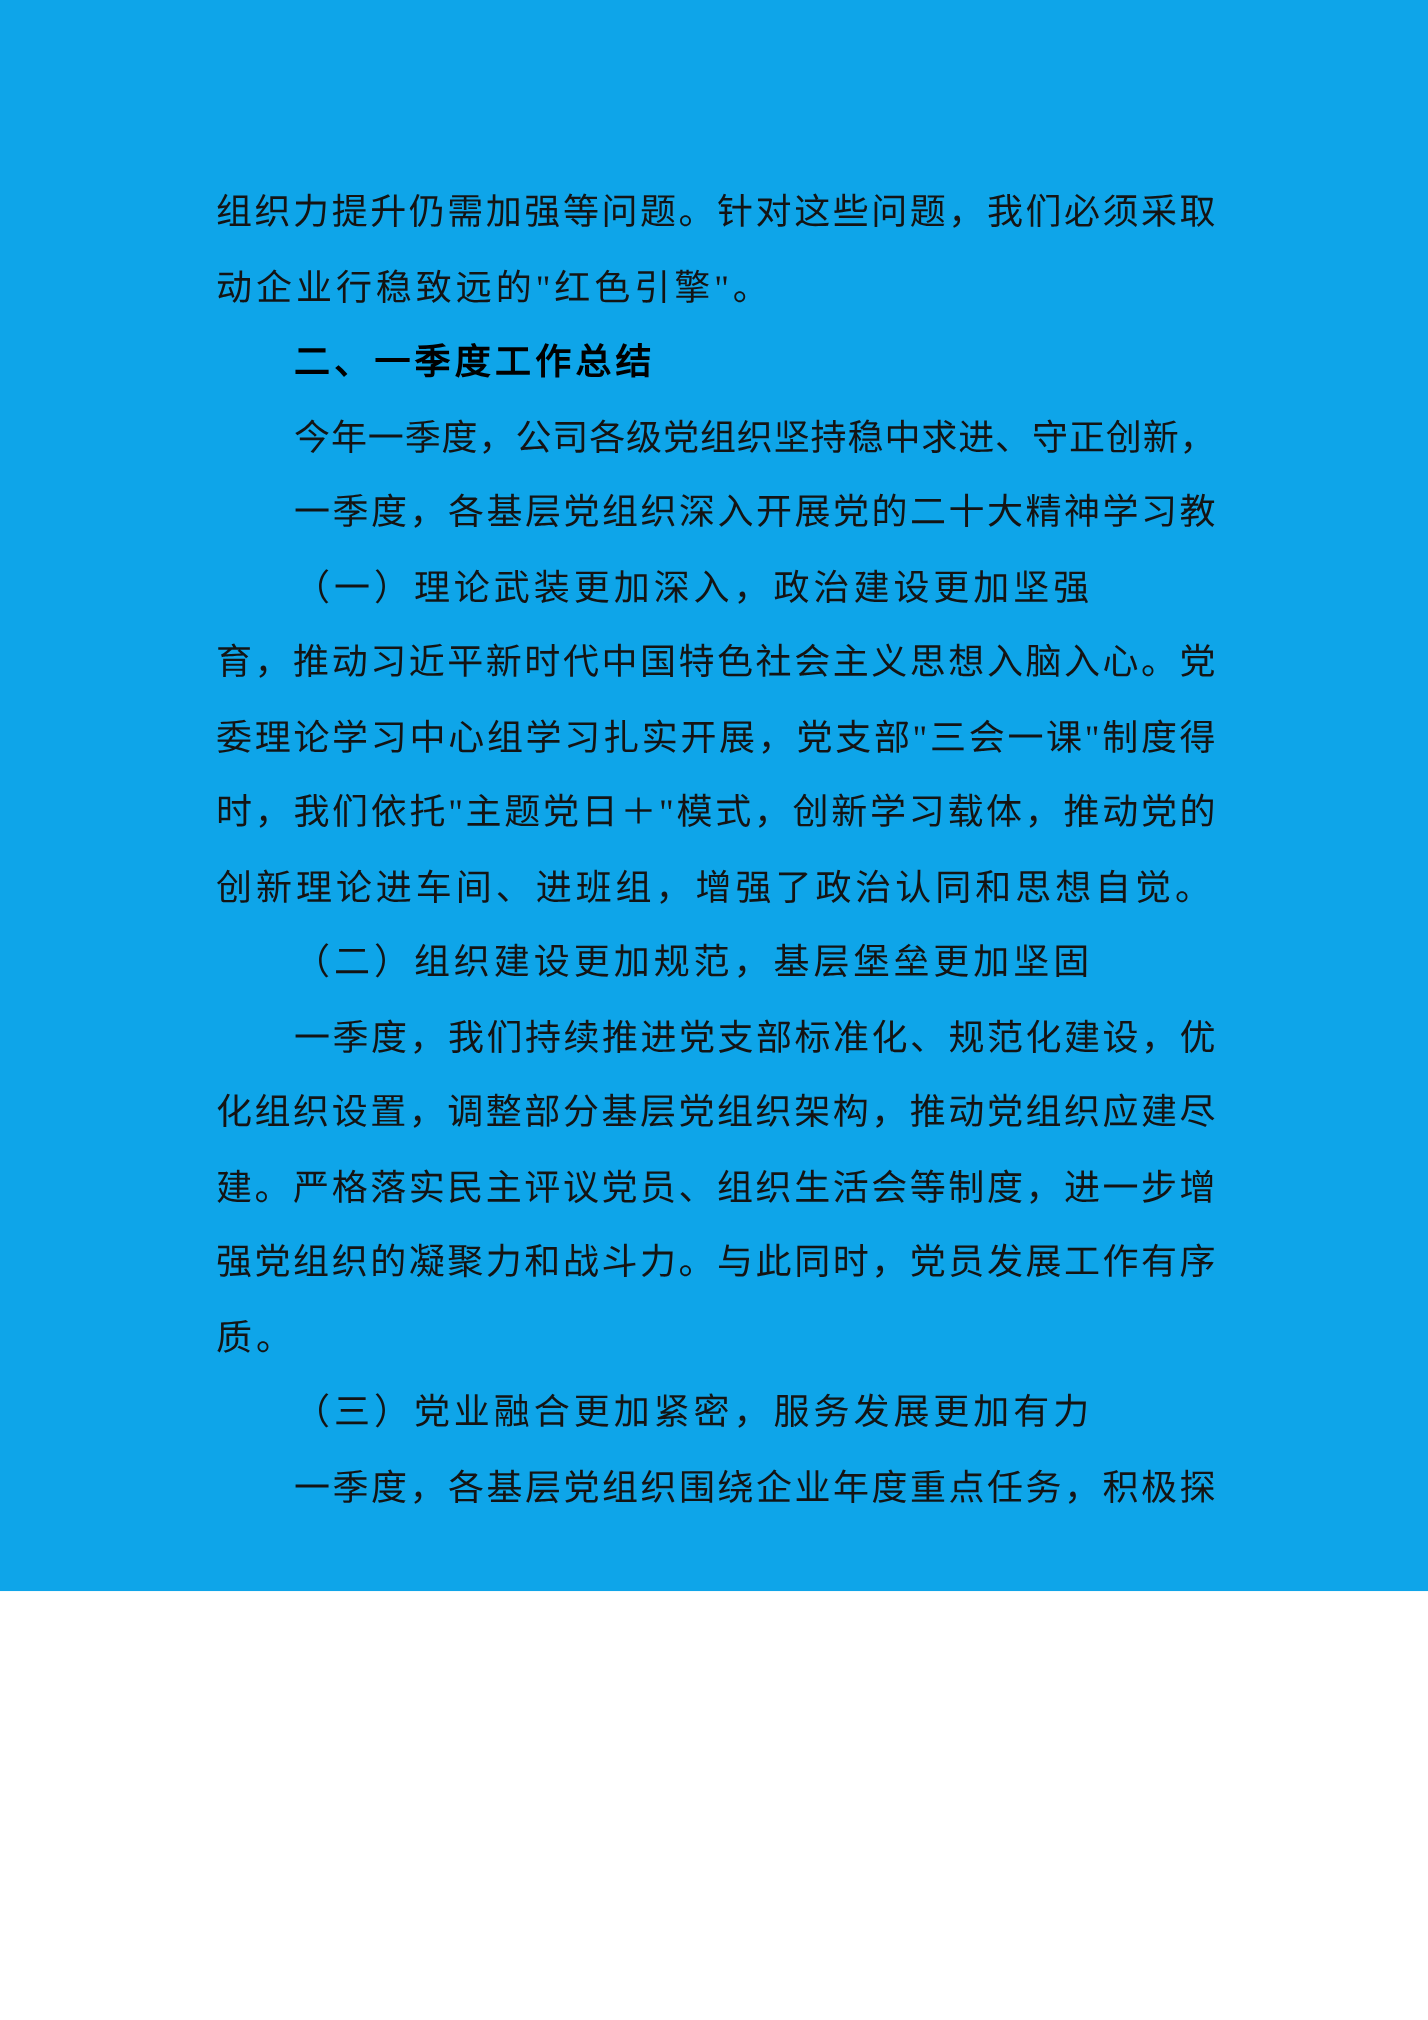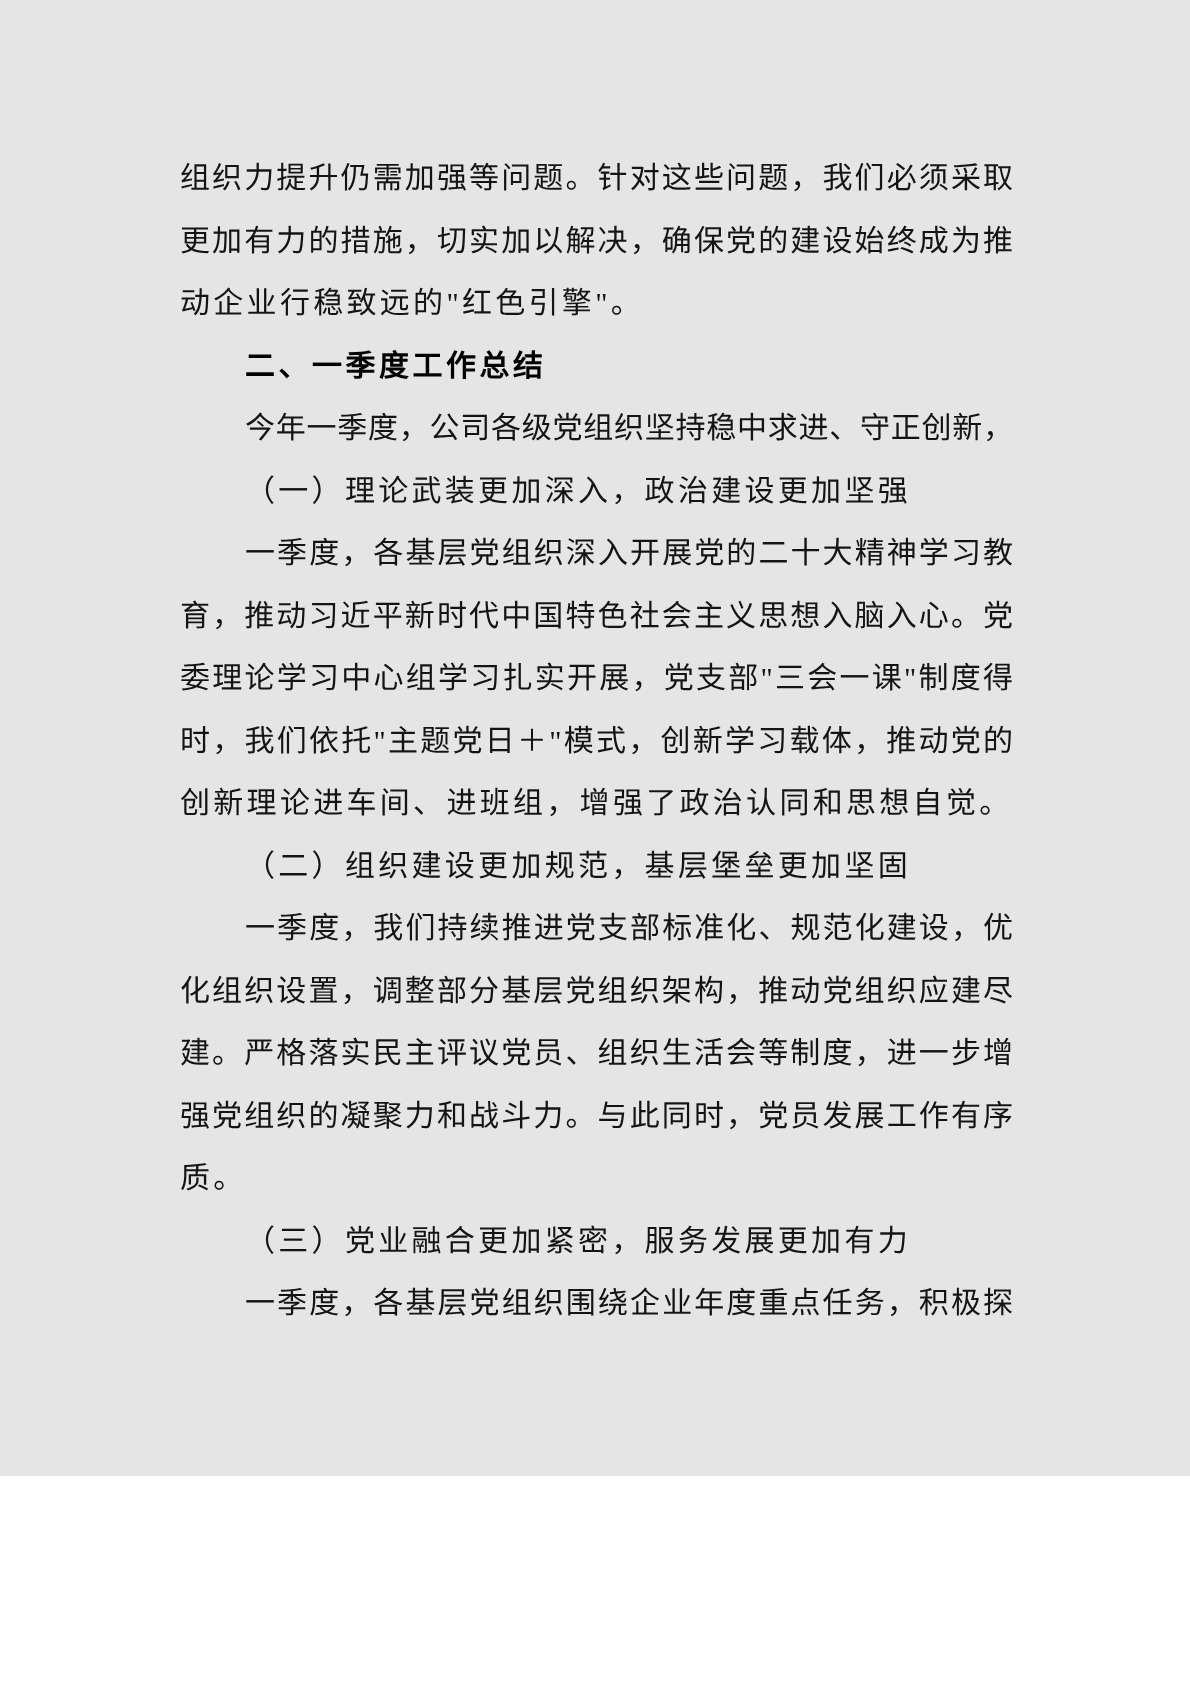--- a/index.html
+++ b/index.html
@@ -3,22 +3,22 @@
 <meta charset="utf-8">
 <style>
   html, body {
     margin: 0;
     padding: 0;
     background: #ffffff;
   }
   .page {
     position: relative;
     width: 1190px;
-    height: 1476px;
-    background: #e5e5e5;
+    height: 1326px;
+    background: #0ea5e9;
     overflow: hidden;
   }
   .text-area {
     position: absolute;
     left: 180px;
     top: 147px;
     width: 833px;
   }
   .line {
     height: 62.5px;
@@ -50,26 +50,25 @@
     color: #000000;
     letter-spacing: 3.5px;
   }
 </style>
 </head>
 <body>
 
 <div class="page">
   <div class="text-area" id="text-area">
       <div class="line just">组织力提升仍需加强等问题。针对这些问题，我们必须采取</div>
-      <div class="line just">更加有力的措施，切实加以解决，确保党的建设始终成为推</div>
       <div class="line left">动企业行稳致远的"红色引擎"。</div>
       <div class="line left indent head">二、一季度工作总结</div>
       <div class="line just indent">今年一季度，公司各级党组织坚持稳中求进、守正创新，</div>
+      <div class="line just indent">一季度，各基层党组织深入开展党的二十大精神学习教</div>
       <div class="line left indent">（一）理论武装更加深入，政治建设更加坚强</div>
-      <div class="line just indent">一季度，各基层党组织深入开展党的二十大精神学习教</div>
       <div class="line just">育，推动习近平新时代中国特色社会主义思想入脑入心。党</div>
       <div class="line just">委理论学习中心组学习扎实开展，党支部"三会一课"制度得</div>
       <div class="line just">时，我们依托"主题党日＋"模式，创新学习载体，推动党的</div>
       <div class="line left">创新理论进车间、进班组，增强了政治认同和思想自觉。</div>
       <div class="line left indent">（二）组织建设更加规范，基层堡垒更加坚固</div>
       <div class="line just indent">一季度，我们持续推进党支部标准化、规范化建设，优</div>
       <div class="line just">化组织设置，调整部分基层党组织架构，推动党组织应建尽</div>
       <div class="line just">建。严格落实民主评议党员、组织生活会等制度，进一步增</div>
       <div class="line just">强党组织的凝聚力和战斗力。与此同时，党员发展工作有序</div>
       <div class="line left">质。</div>

